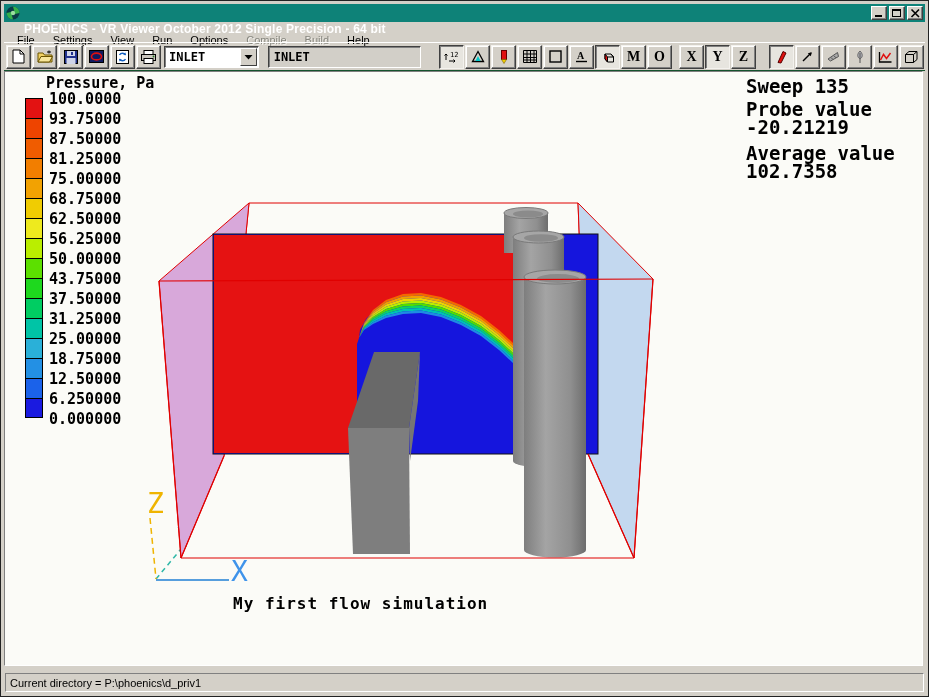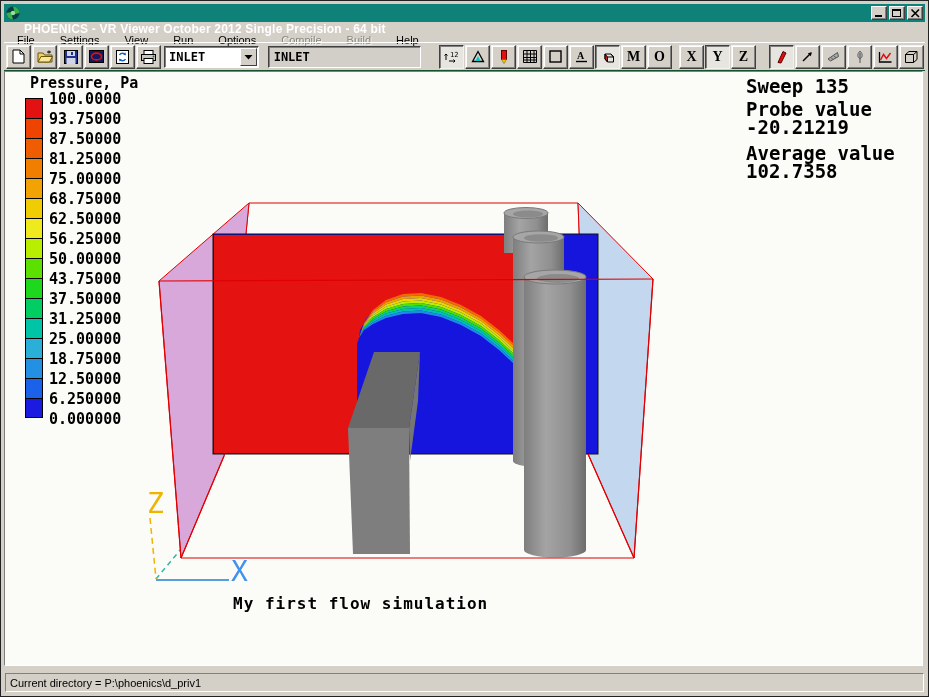--- a/index.html
+++ b/index.html
@@ -25,21 +25,21 @@
     width:16px;height:14px;background:#d4d0c8;position:relative;
     border:1px solid;border-color:#fff #404040 #404040 #fff;
     box-shadow:inset -1px -1px 0 #808080;
   }
   .win-btn .minbar{position:absolute;left:3px;bottom:2px;width:7px;height:2px;background:#000;}
   .win-btn .maxbox{position:absolute;left:2px;top:2px;width:9px;height:8px;border:1px solid #000;border-top-width:2px;}
   .win-btn svg{position:absolute;left:2px;top:1px;}
   
   .menubar{
     position:absolute;left:3px;top:22px;right:3px;height:34px;
-    display:flex;align-items:center;gap:11px;padding-left:6px;
+    display:flex;align-items:center;gap:4px;padding-left:6px;
     font-size:11px;color:#000;
   }
   .menu-item{padding:2px 7px;}
   .menu-item.disabled{color:#87877f;text-shadow:1px 1px 0 #f4f2ee;}
   
   .toolbar{
     position:absolute;left:3px;top:41px;right:3px;height:29px;
     border-top:1px solid #fff;border-bottom:1px solid #14532d;
     display:flex;align-items:center;padding-left:2px;
   }
@@ -77,21 +77,21 @@
   .grp{display:flex;flex:0 0 auto;}
   .ml9{margin-left:18px;} .ml7{margin-left:6px;} .ml12{margin-left:12px;}
   
   .canvas{
     position:absolute;left:3px;top:70px;width:919px;height:595px;
     background:#fbfbf7;border:1px solid;border-color:#808080 #fff #fff #808080;
     overflow:hidden;
   }
   .scene-svg{position:absolute;left:-4px;top:-71px;width:929px;height:697px;}
   .mono{font-family:"DejaVu Sans Mono",monospace;font-weight:bold;color:#000;}
-  .legend-title{position:absolute;left:25px;top:2px;font-size:15px;text-align:center;}
+  .legend-title{position:absolute;left:41px;top:2px;font-size:15px;text-align:center;}
   .legend-bar{position:absolute;left:20px;top:26px;width:18px;}
   .legend-cell{width:18px;height:20px;border:1px solid #000;border-bottom:none;}
   .legend-cell:last-child{border-bottom:1px solid #000;}
   .legend-label{position:absolute;left:44px;height:16px;font-size:15px;white-space:nowrap;}
   .info-line{position:absolute;left:741px;font-size:19px;white-space:nowrap;}
   .caption{position:absolute;left:228px;top:522px;font-size:16px;letter-spacing:1px;white-space:nowrap;}
   
   .statusbar{position:absolute;left:3px;right:3px;bottom:3px;height:23px;padding-top:3px;}
   .status-field{
     height:19px;margin:0 1px;background:#d4d0c8;

